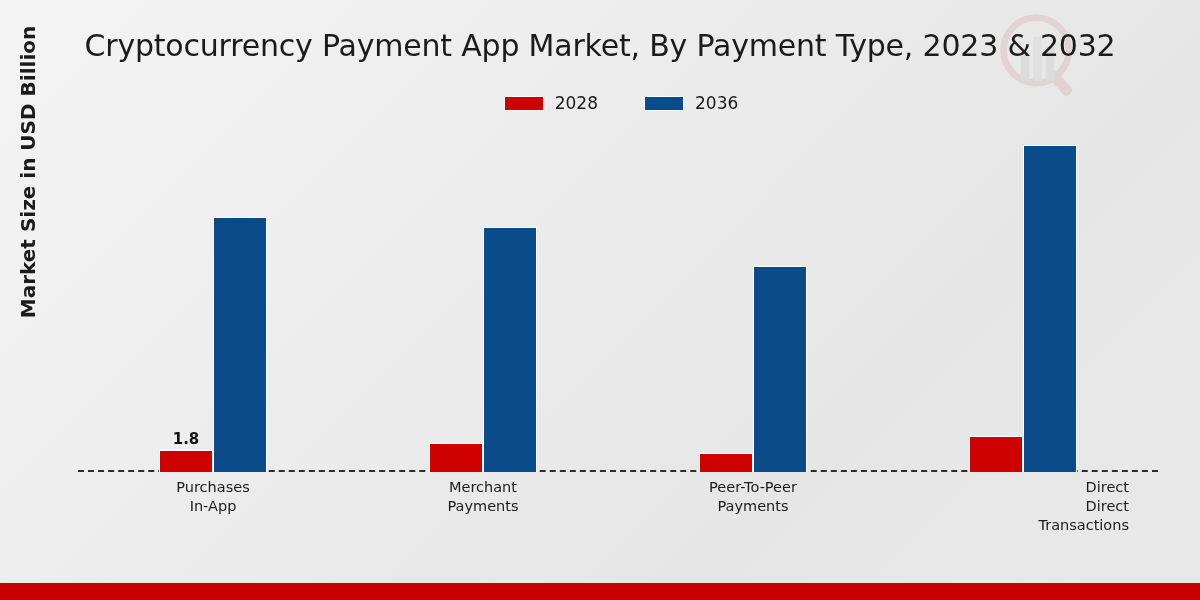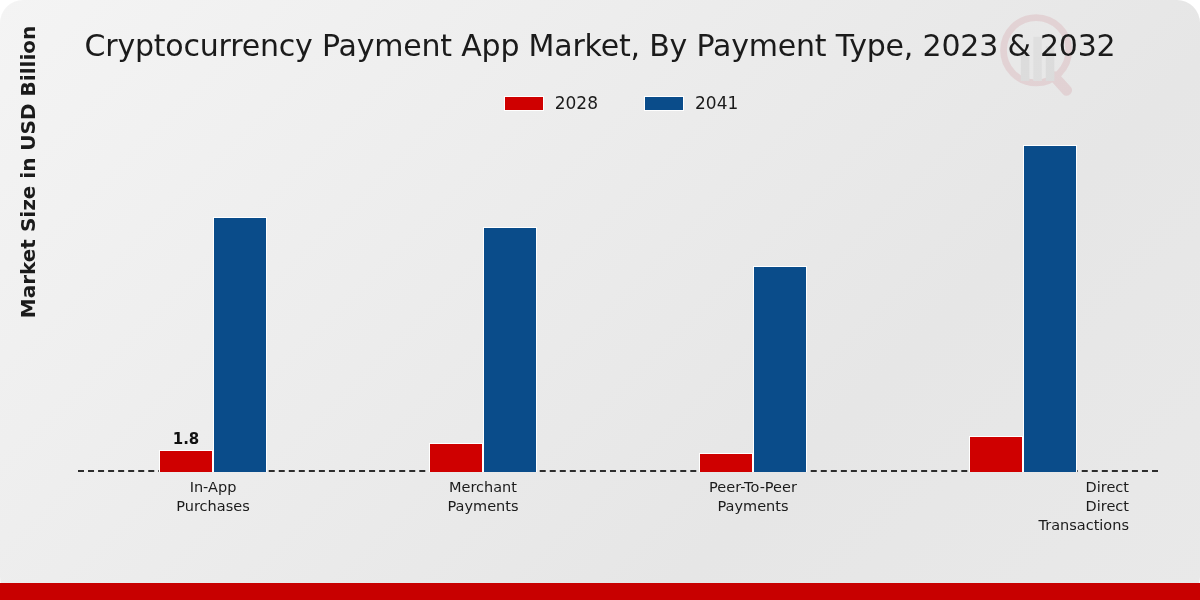--- a/index.html
+++ b/index.html
@@ -12,21 +12,20 @@
     height: 600px;
     overflow: hidden;
     font-family: "DejaVu Sans", sans-serif;
   }
 
   #figure {
     position: relative;
     width: 1200px;
     height: 600px;
     background: linear-gradient(135deg, #f4f4f4 0%, #ececec 40%, #e6e6e6 70%, #e9e9e9 100%);
-    border-radius: 23px;
   }
 
   
   #watermark {
     position: absolute;
     left: 992px;
     top: 8px;
     width: 96px;
     height: 96px;
     opacity: 0.10;
@@ -184,21 +183,21 @@
 
   <div id="chart-title">Cryptocurrency Payment App Market, By Payment Type, 2023 &amp; 2032</div>
 
   <div id="legend">
     <div class="legend-entry">
       <span class="legend-swatch" style="background:#cf0000"></span>
       <span class="legend-label">2028</span>
     </div>
     <div class="legend-entry">
       <span class="legend-swatch" style="background:#0a4c8a"></span>
-      <span class="legend-label">2041</span>
+      <span class="legend-label">2036</span>
     </div>
   </div>
 
   <div id="y-axis-title">Market Size in USD Billion</div>
 
   <div id="plot">
     <div id="baseline"></div>
   <div class="group" style="left: 0px; width: 270px;">
         <div class="bar s2023" title="2023: 1.8" style="width: 54px; height: 22.3855px; background: rgb(207, 0, 0);">
           <span class="bar-label">1.8</span>
@@ -214,22 +213,22 @@
         <div class="bar s2032" title="2032: 16.6" style="width: 54px; height: 206.444px; background: rgb(10, 76, 138);"></div>
       </div>
       <div class="group" style="left: 810px; width: 270px;">
         <div class="bar s2023" title="2023: 2.9" style="width: 54px; height: 36.0655px; background: rgb(207, 0, 0);"></div>
         <div class="bar s2032" title="2032: 26.3" style="width: 54px; height: 327.076px; background: rgb(10, 76, 138);"></div>
       </div>
     </div>
 
   <div id="xticks">
       <div class="xtick" style="left: 0px; width: 270px;">
+        <div>Purchases</div>
         <div>In-App</div>
-        <div>Purchases</div>
       </div>
       <div class="xtick" style="left: 270px; width: 270px;">
         <div>Merchant</div>
         <div>Payments</div>
       </div>
       <div class="xtick" style="left: 540px; width: 270px;">
         <div>Peer-To-Peer</div>
         <div>Payments</div>
       </div>
       <div class="xtick" style="left: 781px; width: 270px; text-align: right;">

